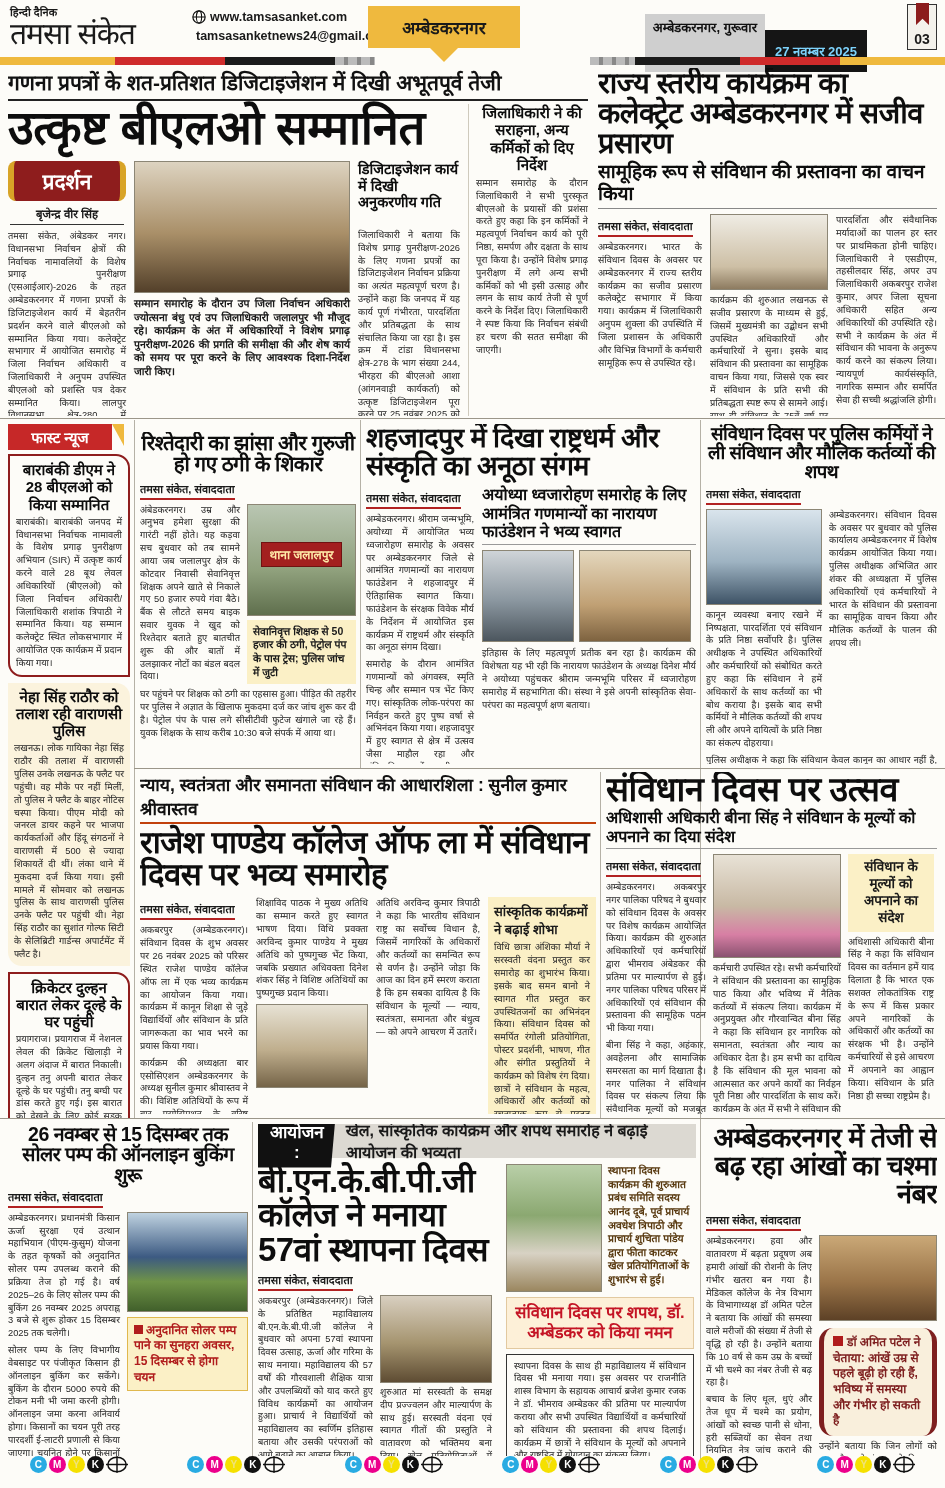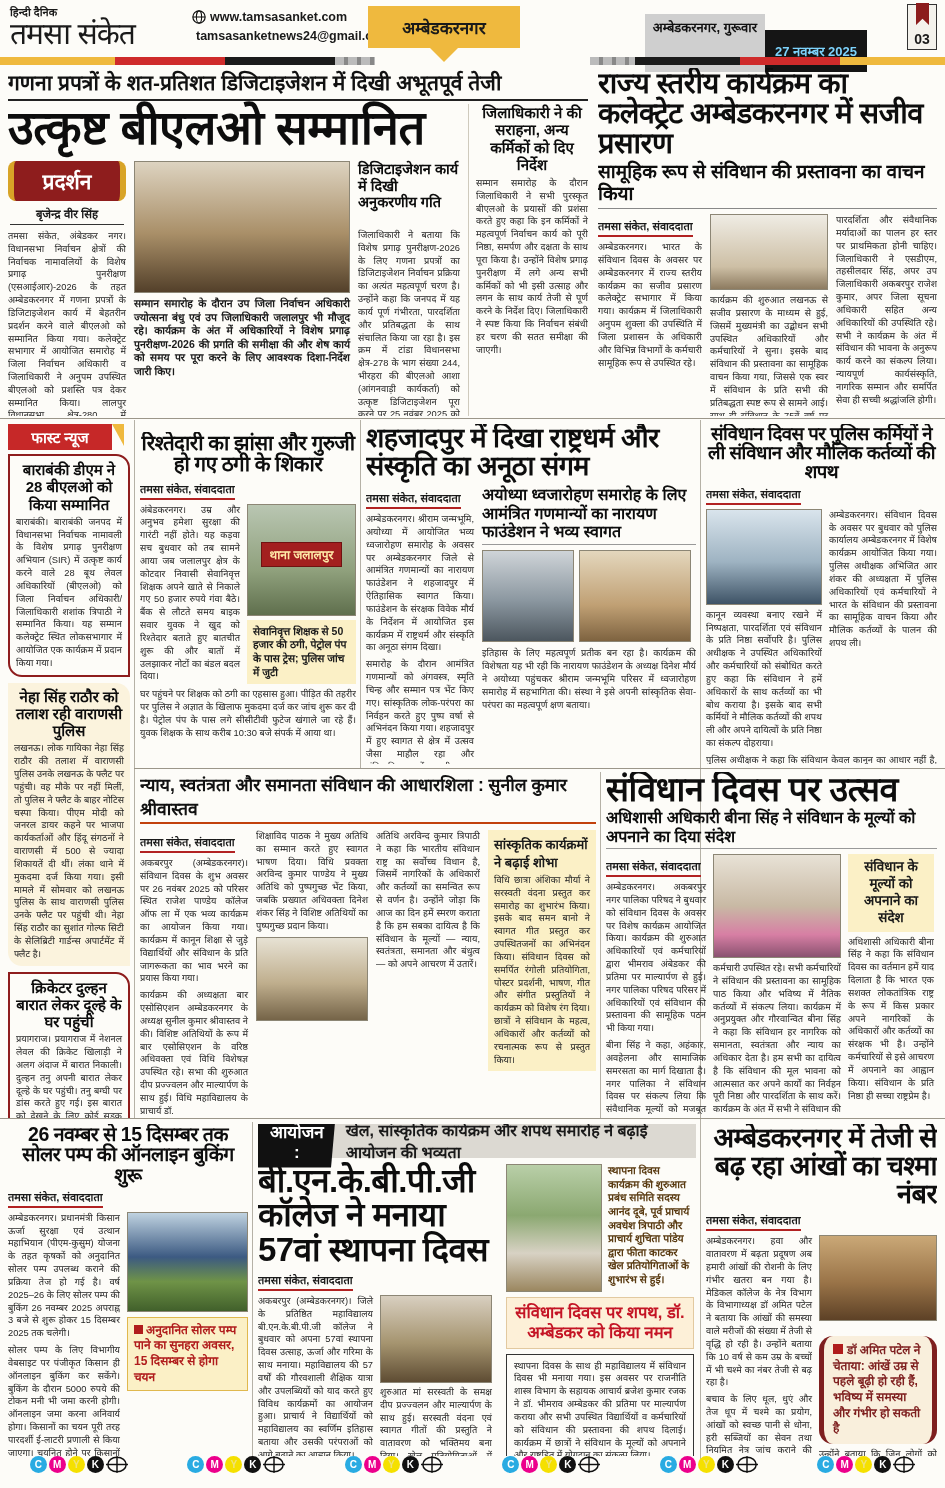--- a/index.html
+++ b/index.html
@@ -239,20 +239,21 @@
         <p class="body">अम्बेडकरनगर। संविधान दिवस के अवसर पर बुधवार को पुलिस कार्यालय अम्बेडकरनगर में विशेष कार्यक्रम आयोजित किया गया। पुलिस अधीक्षक अभिजित आर शंकर की अध्यक्षता में पुलिस अधिकारियों एवं कर्मचारियों ने भारत के संविधान की प्रस्तावना का सामूहिक वाचन किया और मौलिक कर्तव्यों के पालन की शपथ ली।</p>
       </div>
     </div>
     <p class="body" style="margin-top:4px">पुलिस अधीक्षक ने कहा कि संविधान केवल कानून का आधार नहीं है, बल्कि यह एक ऐसा जीवन दर्शन है जो समानता, न्याय और बंधुत्व की भावना को सशक्त करता है। इस अवसर पर अपर पुलिस अधीक्षक, क्षेत्राधिकारी एवं कार्यालय कर्मी उपस्थित रहे।</p>
   </section>
 
   <div class="hline" style="left:134px;top:768px;width:811px"></div>
 
   <section class="abs" style="left:140px;top:772px;width:456px;height:342px">
     <div class="kicker" style="font-size:17.5px;border-bottom:2px solid #c2410c;padding-bottom:2px">न्याय, स्वतंत्रता और समानता संविधान की आधारशिला : सुनील कुमार श्रीवास्तव</div>
+    <div class="headline" style="font-size:31px;margin-top:3px">राजेश पाण्डेय कॉलेज ऑफ ला में संविधान दिवस पर भव्य समारोह</div>
     <div style="display:flex;gap:8px;margin-top:6px">
       <div style="width:108px">
         <span class="byline">तमसा संकेत, संवाददाता</span>
         <p class="body">अकबरपुर (अम्बेडकरनगर)। संविधान दिवस के शुभ अवसर पर 26 नवंबर 2025 को परिसर स्थित राजेश पाण्डेय कॉलेज ऑफ ला में एक भव्य कार्यक्रम का आयोजन किया गया। कार्यक्रम में कानून शिक्षा से जुड़े विद्यार्थियों और संविधान के प्रति जागरूकता का भाव भरने का प्रयास किया गया।</p>
         <p class="body">कार्यक्रम की अध्यक्षता बार एसोसिएशन अम्बेडकरनगर के अध्यक्ष सुनील कुमार श्रीवास्तव ने की। विशिष्ट अतिथियों के रूप में बार एसोसिएशन के वरिष्ठ अधिवक्ता एवं विधि विशेषज्ञ उपस्थित रहे। सभा की शुरुआत दीप प्रज्ज्वलन और माल्यार्पण के साथ हुई। विधि महाविद्यालय के प्राचार्य डॉ.</p>
       </div>
       <div style="width:112px">
         <p class="body">शिक्षाविद पाठक ने मुख्य अतिथि का सम्मान करते हुए स्वागत भाषण दिया। विधि प्रवक्ता अरविन्द कुमार पाण्डेय ने मुख्य अतिथि को पुष्पगुच्छ भेंट किया, जबकि प्रख्यात अधिवक्ता दिनेश शंकर सिंह ने विशिष्ट अतिथियों का पुष्पगुच्छ प्रदान किया।</p>
         <div class="photo" style="width:112px;height:84px;margin-top:4px;background:linear-gradient(180deg,#e7e2d4 0%,#bfae8d 55%,#756448 100%)"></div>
       </div>
@@ -347,21 +348,21 @@
   <section class="abs" style="left:706px;top:1124px;width:231px;height:332px">
     <div class="headline" style="font-size:27px;text-align:right">अम्बेडकरनगर में तेजी से बढ़ रहा आंखों का चश्मा नंबर</div>
     <span class="byline" style="margin-top:4px">तमसा संकेत, संवाददाता</span>
     <div style="display:flex;gap:7px">
       <div style="width:106px">
         <p class="body">अम्बेडकरनगर। हवा और वातावरण में बढ़ता प्रदूषण अब हमारी आंखों की रोशनी के लिए गंभीर खतरा बन गया है। मेडिकल कॉलेज के नेत्र विभाग के विभागाध्यक्ष डॉ अमित पटेल ने बताया कि आंखों की समस्या वाले मरीजों की संख्या में तेजी से वृद्धि हो रही है। उन्होंने बताया कि 10 वर्ष से कम उम्र के बच्चों में भी चश्मे का नंबर तेजी से बढ़ रहा है।</p>
         <p class="body">बचाव के लिए धूल, धुएं और तेज धूप में चश्मे का प्रयोग, आंखों को स्वच्छ पानी से धोना, हरी सब्जियों का सेवन तथा नियमित नेत्र जांच कराने की सलाह दी गई है।</p>
       </div>
       <div style="width:118px">
         <div class="photo" style="width:118px;height:86px;background:linear-gradient(180deg,#caa877 0%,#9a7448 55%,#5d4126 100%)"></div>
-        <div class="quotebox" style="margin-top:15px">
+        <div class="quotebox" style="margin-top:7px">
           <span class="qsq"></span><span>डॉ अमित पटेल ने चेताया: आंखें उम्र से पहले बूढ़ी हो रही हैं, भविष्य में समस्या और गंभीर हो सकती है</span>
         </div>
         <p class="body" style="margin-top:4px">उन्होंने बताया कि जिन लोगों को चश्मा है, उनके नंबर पहले की तुलना में दो से तीन गुना तेजी से बदल रहे हैं। यह बदलाव मुख्य रूप से प्रदूषित हवा के कारण कॉर्निया की ऊपरी परत के धीरे-धीरे घिसने से हो रहा है। विशेष रूप से पीएम 2.5 का उच्च स्तर आंखों की उम्र बढ़ने की प्रक्रिया को 5 साल तक तेज कर सकता है।</p>
       </div>
     </div>
   </section>
 
   <footer class="marks">
     <div class="markgrp">
       <span class="dot dC">C</span>

